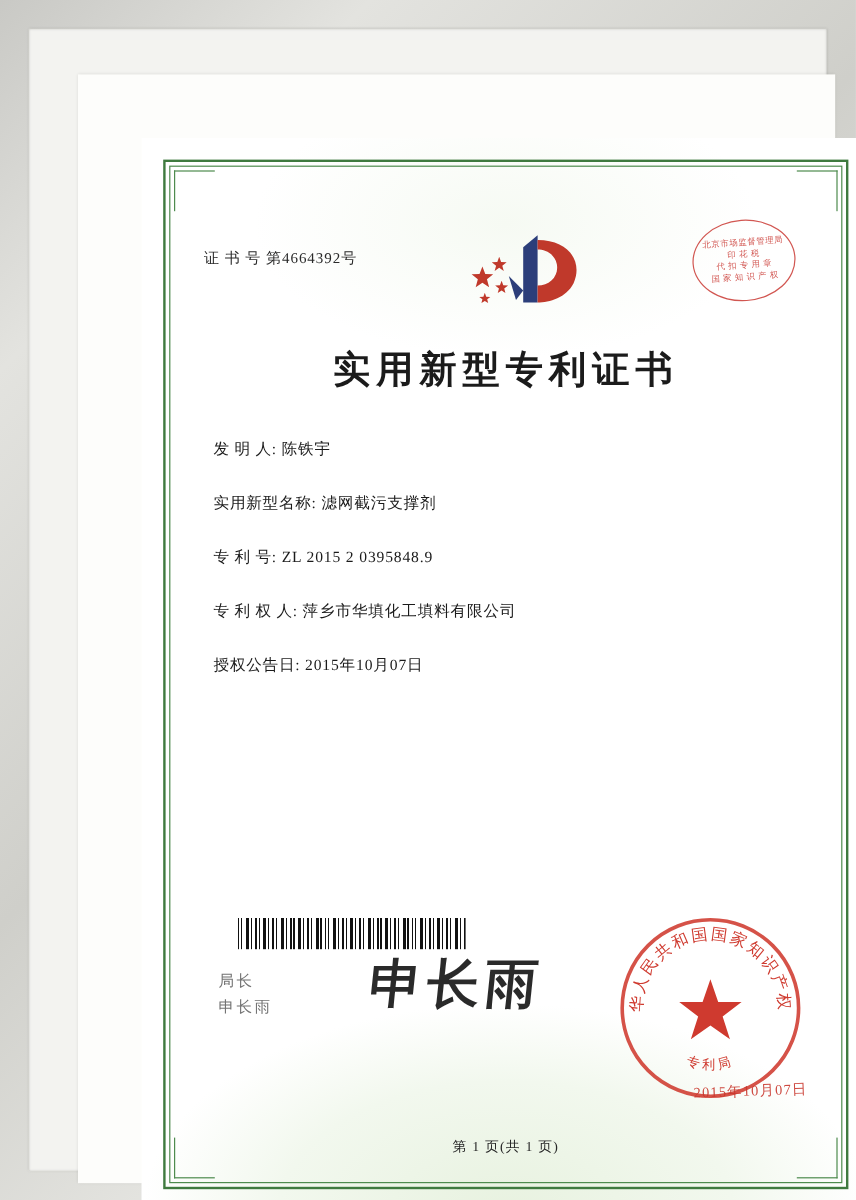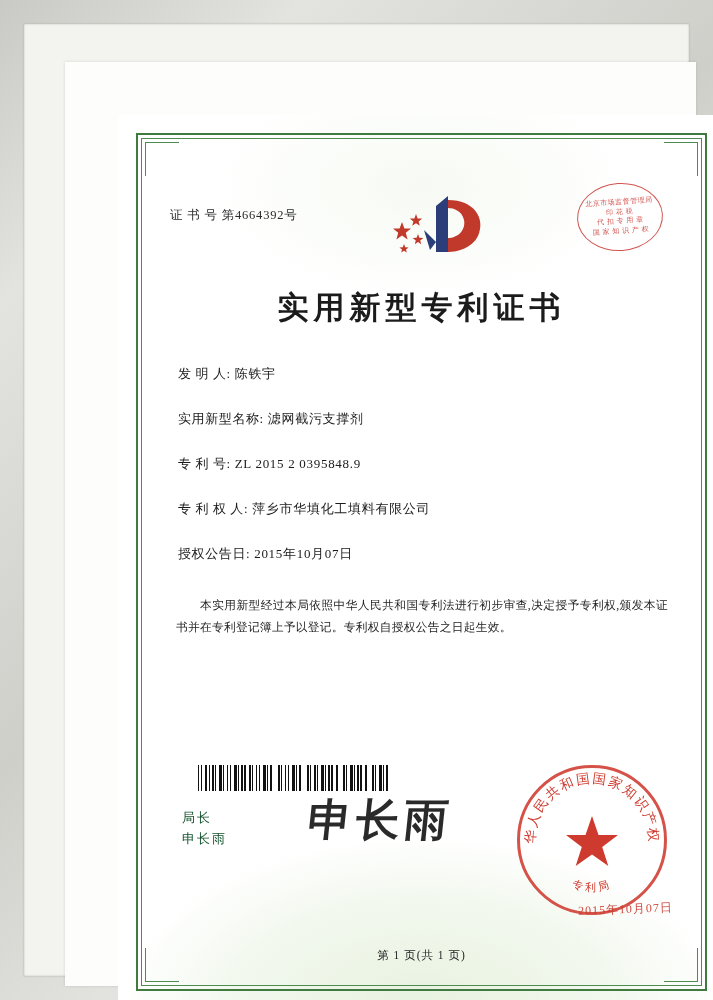--- a/index.html
+++ b/index.html
@@ -182,21 +182,21 @@
         #111 11px, #111 12px, #fff 12px, #fff 14.5px);
   }
 
   
   .sig-block {
     position: absolute;
     left: 64px; top: 692px;
     font-size: 13px;
     line-height: 21px;
     letter-spacing: 2px;
-    color: #14532d;
+    color: #737373;
   }
   .sig-script {
     position: absolute;
     left: 190px; top: 676px;
     font-size: 44px;
     color: #1a1a1a;
     font-family: "DejaVu Serif", serif;
     letter-spacing: 4px;
     transform: skewX(-6deg);
     font-weight: 600;
@@ -309,21 +309,20 @@
             <span class="field-label">专 利 权 人:</span>
             <span class="field-value">萍乡市华填化工填料有限公司</span>
           </div>
           <div class="field-row">
             <span class="field-label">授权公告日:</span>
             <span class="field-value">2015年10月07日</span>
           </div>
         </div>
 
         <div class="body-text">
-          <p>本实用新型经过本局依照中华人民共和国专利法进行初步审查,决定授予专利权,颁发本证书并在专利登记簿上予以登记。专利权自授权公告之日起生效。</p>
         </div>
 
         <div class="barcode"></div>
 
         <div class="sig-block">
           <div>局长</div>
           <div>申长雨</div>
         </div>
         <div class="sig-script">申长雨</div>
 

